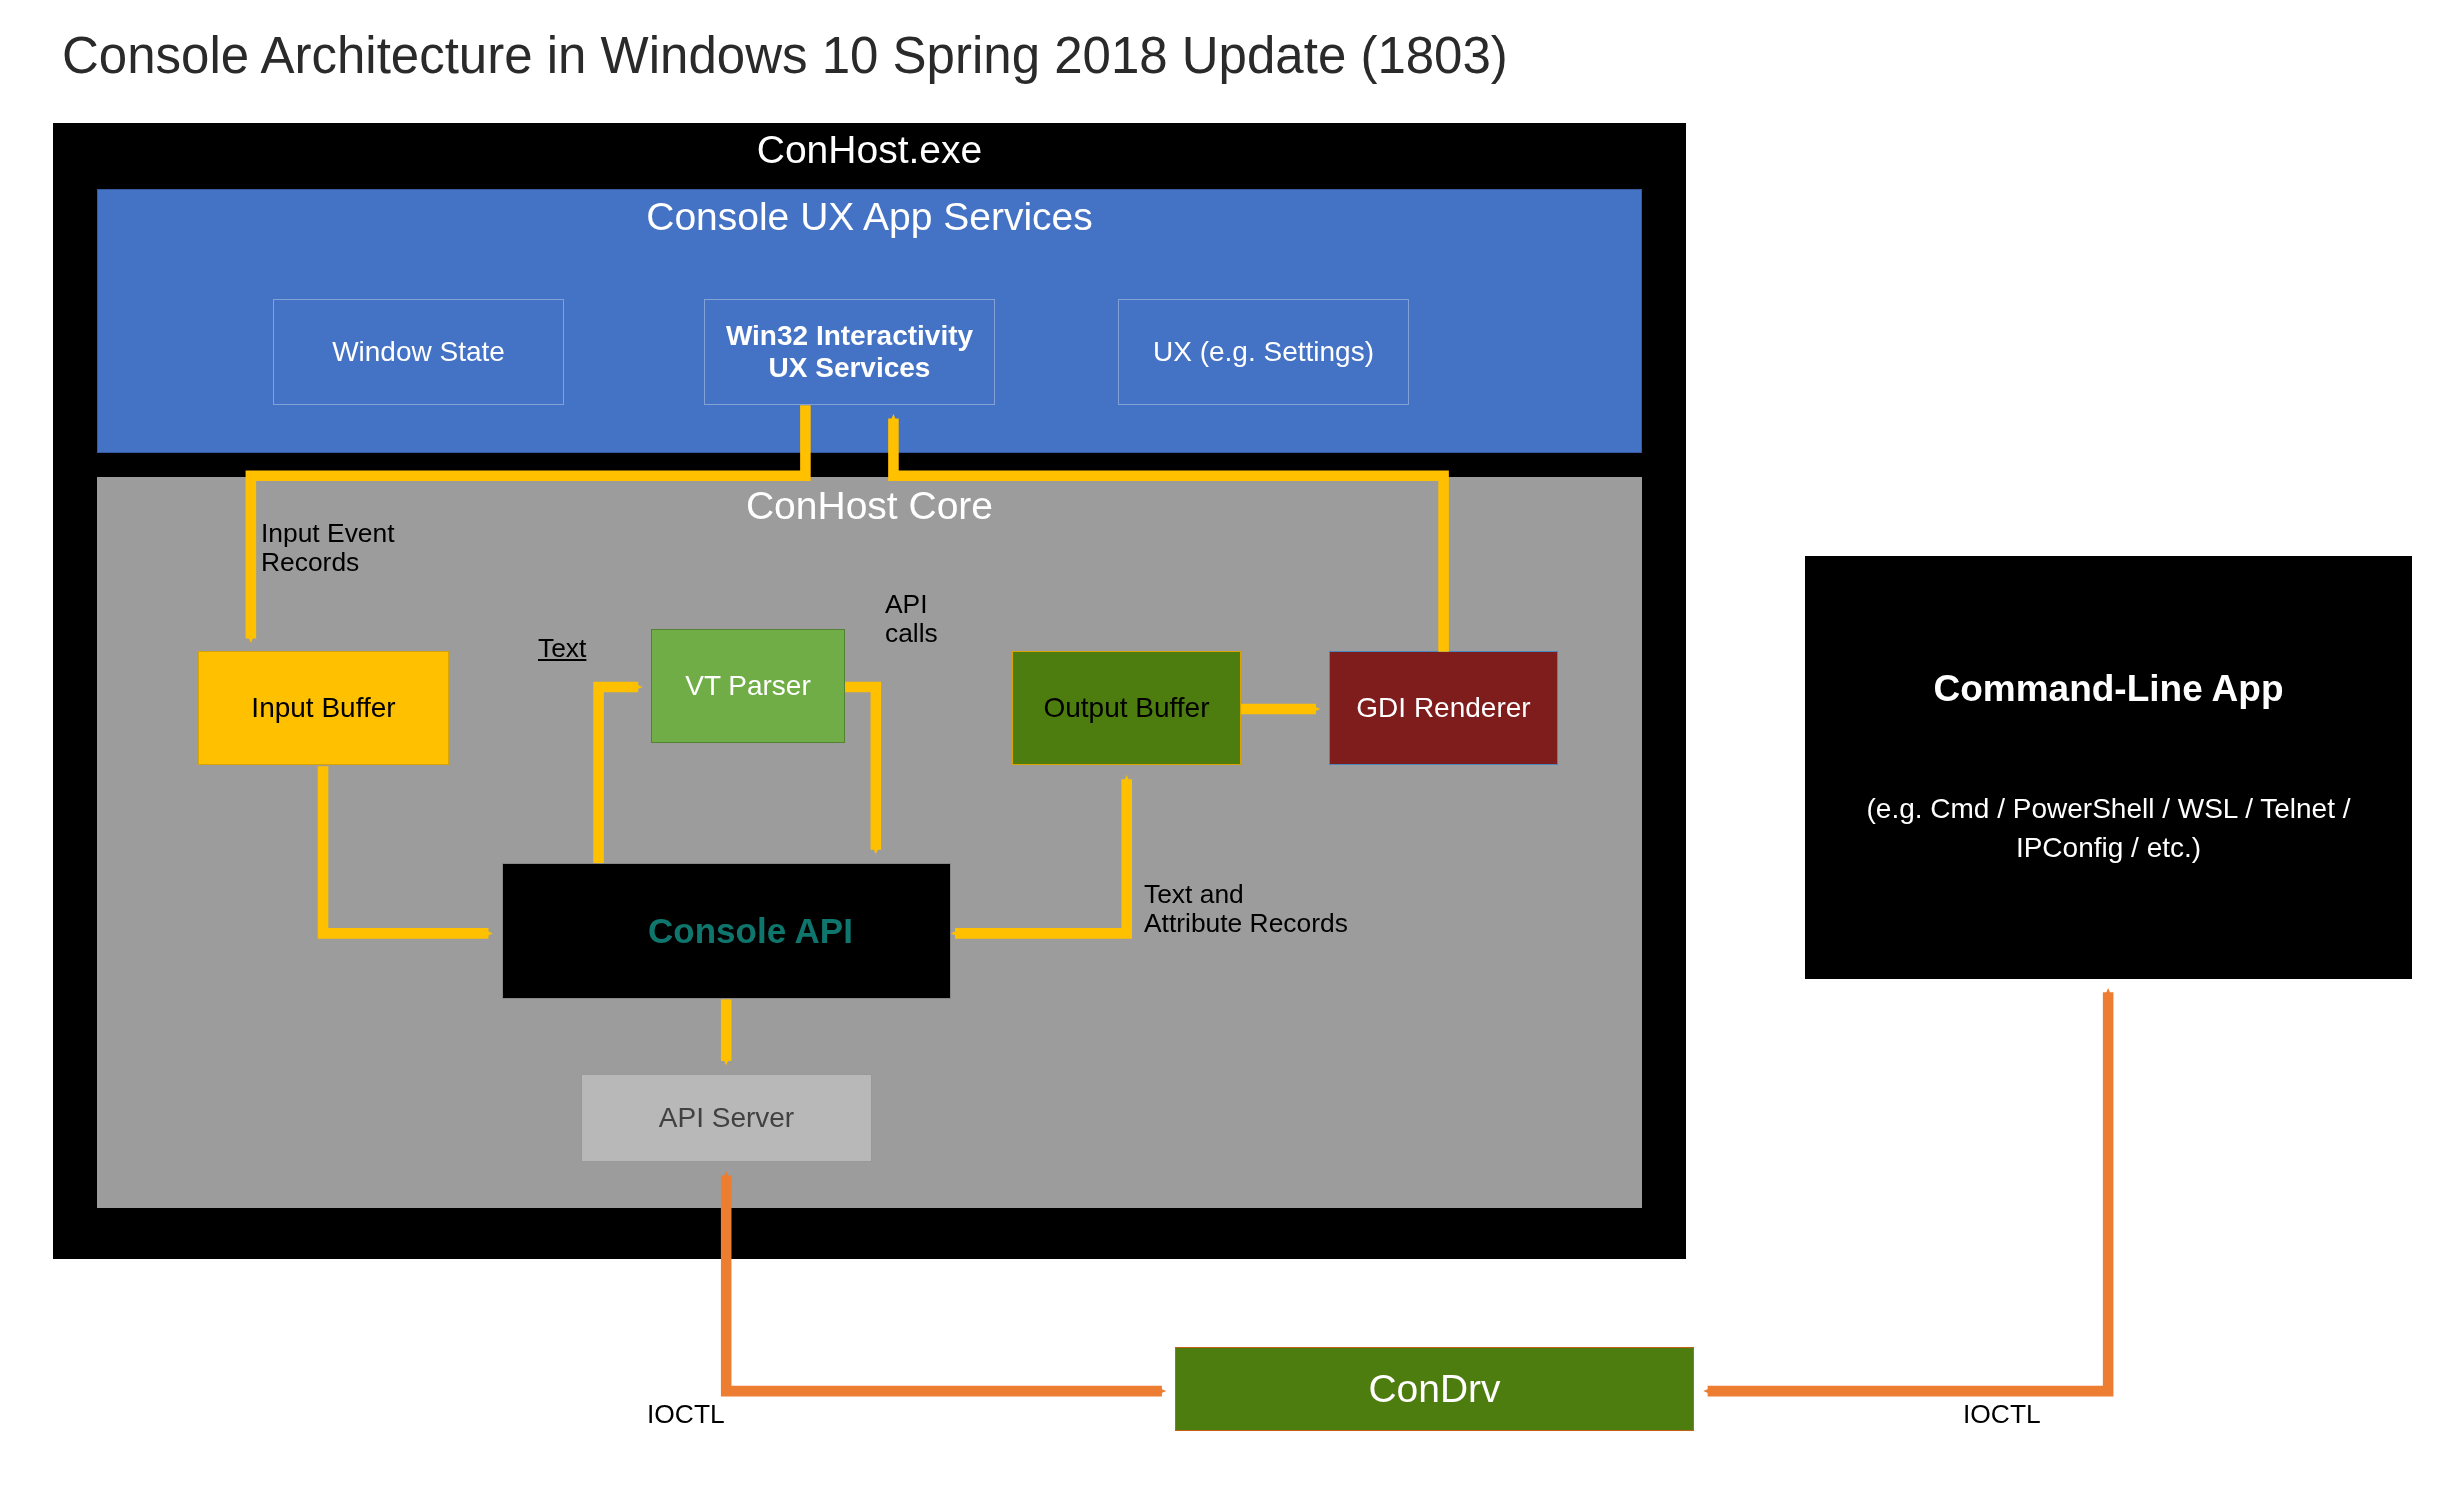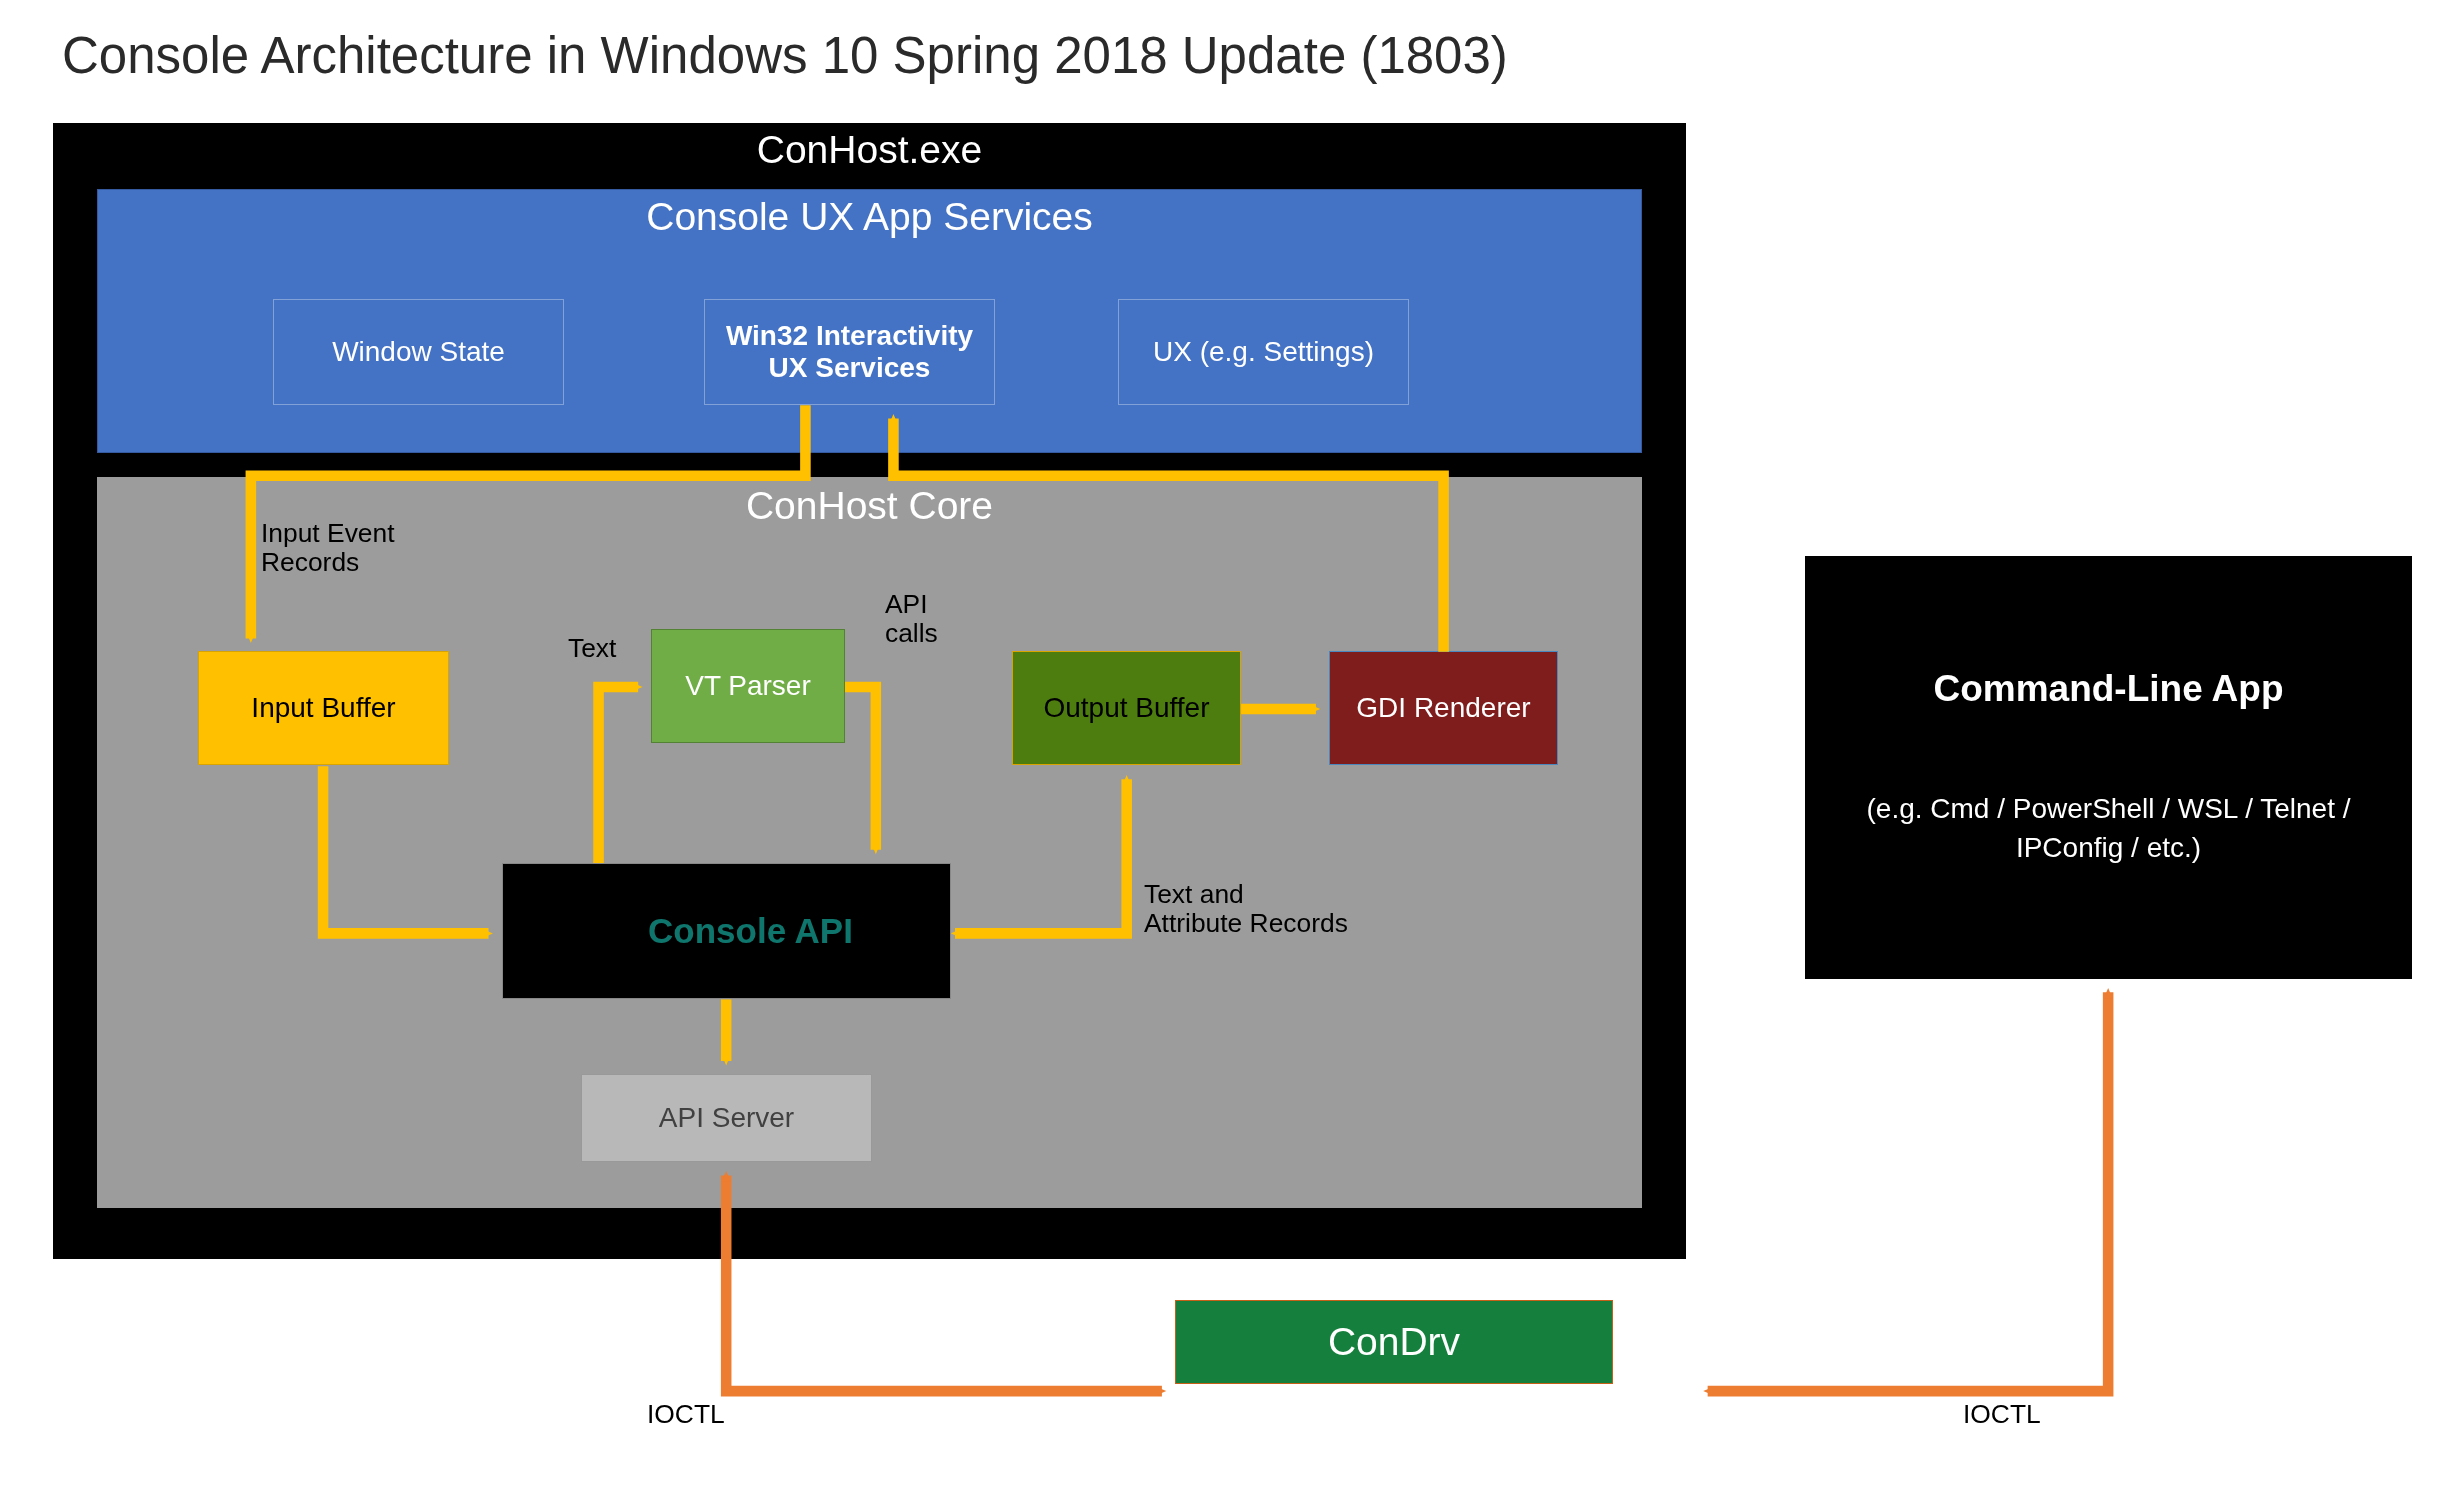--- a/index.html
+++ b/index.html
@@ -16,21 +16,21 @@
   .win32-int   { left: 704px; top: 299px; width: 291px; height: 106px; font-weight: bold; }
   .ux-settings { left: 1118px; top: 299px; width: 291px; height: 106px; }
   .core { left: 97px; top: 477px; width: 1545px; height: 731px; background: #9c9c9c; }
   .core-title { position: absolute; top: 7px; left: 0; right: 0; text-align: center; color: #fff; font-size: 39px; }
   .input-buffer { left: 198px; top: 651px; width: 251px; height: 114px; background: #ffc000; border: 1.8px solid #d9a400; color: #000; font-size: 28px; }
   .vt-parser    { left: 651px; top: 629px; width: 194px; height: 114px; background: #70ad47; border: 1.8px solid #548235; color: #fff; font-size: 28px; }
   .output-buffer{ left: 1012px; top: 651px; width: 229px; height: 114px; background: #4d7c0f; border: 1.8px solid #d9a400; color: #000; font-size: 28px; }
   .gdi-renderer { left: 1329px; top: 651px; width: 229px; height: 114px; background: #7f1d1d; border: 1.8px solid #4a87be; color: #fff; font-size: 28px; }
   .console-api  { left: 502px; top: 863px; width: 449px; height: 136px; background: #000; border: 1.8px solid #888; color: #0f766e; font-size: 35px; font-weight: bold; padding-left: 48px; }
   .api-server   { left: 581px; top: 1074px; width: 291px; height: 88px; background: #b8b8b8; border: 1.8px solid #999; color: #414141; font-size: 28px; }
-  .condrv { left: 1175px; top: 1300px; width: 438px; height: 84px; background: #15803d; border: 1.8px solid #c65f18; color: #fff; font-size: 39px; }
+  .condrv { left: 1175px; top: 1347px; width: 519px; height: 84px; background: #4d7c0f; border: 1.8px solid #c65f18; color: #fff; font-size: 39px; }
   .cli-app { left: 1805px; top: 556px; width: 607px; height: 423px; background: #000; color: #fff; flex-direction: column; padding: 35px; }
   .cli-app .t1 { font-size: 37px; margin-bottom: 79px; font-weight: bold; }
   .cli-app .t2 { font-size: 28px; line-height: 1.4; }
   .lbl { position: absolute; color: #000; font-size: 26.4px; line-height: 1.1; }
   svg.connectors { position: absolute; left: 0; top: 0; width: 2462px; height: 1505px; pointer-events: none; }
 </style>
 </head>
 <body>
 
 <div id="stage">
@@ -81,21 +81,21 @@
     <span>ConDrv</span>
   </div>
 
   <div class="box cli-app">
     <div class="t1">Command-Line App</div>
     <div class="t2">(e.g. Cmd / PowerShell / WSL / Telnet / IPConfig / etc.)</div>
   </div>
 
   <div class="lbl" style="left:261px; top:519px; white-space:pre;">Input Event
 Records</div>
-  <div class="lbl" style="left:568px; top:634px;">Text</div>
+  <div class="lbl" style="left:538px; top:634px;text-decoration:underline;">Text</div>
   <div class="lbl" style="left:885px; top:590px; white-space:pre;">API
 calls</div>
   <div class="lbl" style="left:1144px; top:880px; white-space:pre;">Text and
 Attribute Records</div>
   <div class="lbl" style="left:647px; top:1400px;">IOCTL</div>
   <div class="lbl" style="left:1963px; top:1400px;">IOCTL</div>
 
   <svg class="connectors" viewBox="0 0 2797 1709" width="2462" height="1505">
     <defs>
       <marker id="ah-gold" markerWidth="14" markerHeight="14" refX="7" refY="5" orient="auto" markerUnits="userSpaceOnUse">

